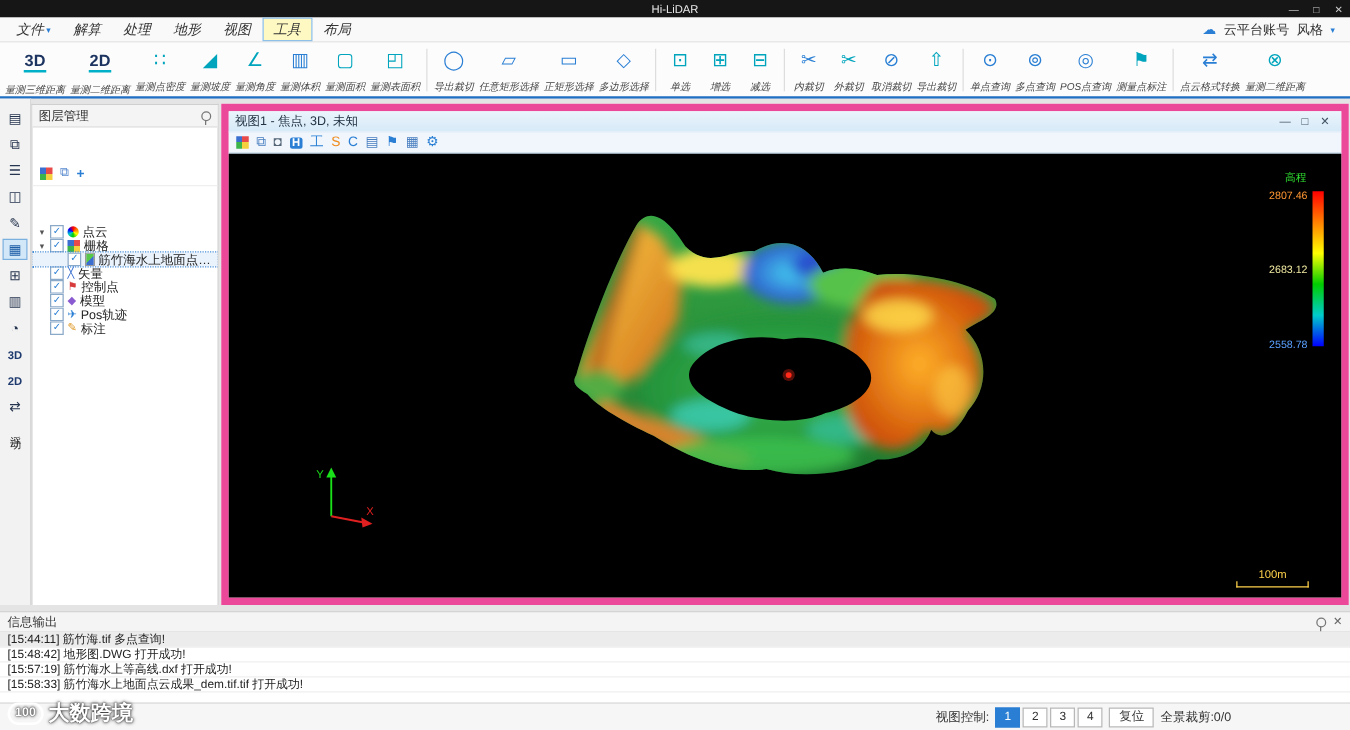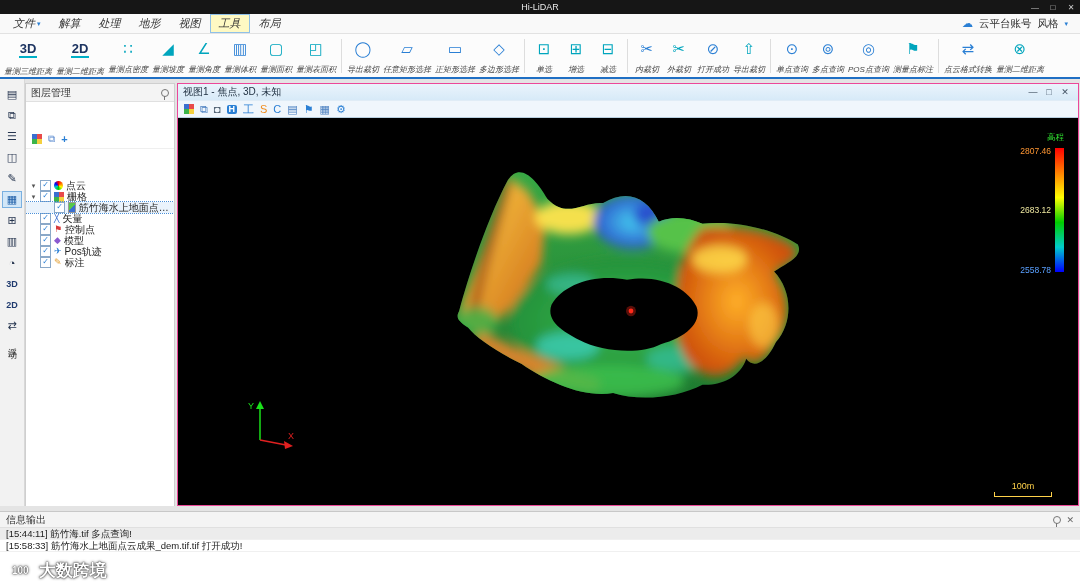--- a/index.html
+++ b/index.html
@@ -59,34 +59,34 @@
   .tree{flex:1;padding-top:3px;overflow:hidden;}
   .trow{display:flex;align-items:center;height:11px;gap:3px;white-space:nowrap;overflow:hidden;}
   .exp{width:7px;font-size:7px;color:#555;text-align:center;flex:0 0 auto;}
   .cb{width:9px;height:9px;border:1px solid #8aa8c8;background:#fff;font-size:8px;line-height:8px;
       color:#2a7fd4;text-align:center;flex:0 0 auto;}
   .glyph-ic{font-size:9px;line-height:1;}
   .trow.sel{outline:1px dotted #4a90d9;background:#eaf3fc;}
   .tlabel{font-size:10px;color:#222;overflow:hidden;text-overflow:ellipsis;}
   
   .workarea{flex:1;display:flex;flex-direction:column;padding:4px 1px 0 2px;min-width:0;}
-  .viewport{flex:1;display:flex;flex-direction:column;border:1px solid #ec4899;min-height:0;background:#fff;}
+  .viewport{flex:1;display:flex;flex-direction:column;border:6px solid #ec4899;min-height:0;background:#fff;}
   .vp-hd{height:16px;background:linear-gradient(#eaf4fc,#d7eaf8);display:flex;align-items:center;
          padding:0 5px;font-size:10px;color:#234;flex:0 0 auto;}
   .vp-title{flex:1;}
   .vp-btn{width:16px;text-align:center;color:#456;font-size:9px;}
   .vp-tools{height:16px;background:#f0f6fc;border-top:1px solid #e0ecf6;border-bottom:1px solid #b8cfe0;
             display:flex;align-items:center;gap:6px;padding:0 6px;flex:0 0 auto;}
   .vt-ic{font-size:11px;line-height:1;}
   .vt-badge{font-size:9px;font-weight:bold;padding:0 2px;border-radius:2px;}
   .canvas{flex:1;background:#000;position:relative;overflow:hidden;min-height:0;}
   .canvas svg.terrain{position:absolute;inset:0;width:100%;height:100%;}
   
   .colorbar{position:absolute;top:14px;right:14px;width:74px;font-size:8.5px;text-align:right;}
-  .cb-title{color:#30e030;margin-right:0;}
+  .cb-title{color:#30e030;margin-right:14px;}
   .cb-wrap{position:relative;height:124px;margin-top:4px;}
   .cb-bar{position:absolute;right:0;top:0;width:9px;height:124px;
      background:linear-gradient(#f00,#ff8000,#ff0,#0c0,#0cc,#00f);}
   .cb-max{position:absolute;right:13px;top:-2px;color:#ff9632;}
   .cb-mid{position:absolute;right:13px;top:57px;color:#efe8a0;}
   .cb-min{position:absolute;right:13px;bottom:-3px;color:#5aa0ff;}
   
   .axis{position:absolute;left:60px;bottom:52px;}
   .scalebar{position:absolute;right:26px;bottom:8px;color:#ffd24a;font-size:9px;text-align:center;margin-top:41px;}
   .sb-line{width:56px;height:4px;border-left:1px solid #ffd24a;border-right:1px solid #ffd24a;
@@ -237,21 +237,21 @@
           <div class="rbtn">
             <div class="ric" style="color: rgb(42, 127, 212);">✂</div>
             <div class="rlb">内裁切</div>
           </div>
           <div class="rbtn">
             <div class="ric" style="color: rgb(0, 165, 189);">✂</div>
             <div class="rlb">外裁切</div>
           </div>
           <div class="rbtn">
             <div class="ric" style="color: rgb(42, 127, 212);">⊘</div>
-            <div class="rlb">打开成功</div>
+            <div class="rlb">取消裁切</div>
           </div>
           <div class="rbtn">
             <div class="ric" style="color: rgb(0, 165, 189);">⇧</div>
             <div class="rlb">导出裁切</div>
           </div>
         </div>
         <div class="rsep"></div>
         <div class="rgroup">
           <div class="rbtn">
             <div class="ric" style="color: rgb(42, 127, 212);">⊙</div>
@@ -472,23 +472,36 @@
   <div class="gap"></div>
 
   <div class="infopanel">
     <div class="ip-hd">
       <span class="ph-title">信息输出</span>
       <span class="pin-icon"></span>
       <span class="hd-x">✕</span>
     </div>
     <div class="logs">
         <div class="log-row">[15:44:11] 筋竹海.tif 多点查询!</div>
+        <div class="log-row">[15:48:42] 地形图.DWG 打开成功!</div>
+        <div class="log-row">[15:57:19] 筋竹海水上等高线.dxf 打开成功!</div>
         <div class="log-row">[15:58:33] 筋竹海水上地面点云成果_dem.tif.tif 打开成功!</div>
       </div>
   </div>
 
+  <div class="statusbar">
+    <span>视图控制:</span>
+    <span class="vc-group">
+        <div class="vc-btn active">1</div>
+        <div class="vc-btn">2</div>
+        <div class="vc-btn">3</div>
+        <div class="vc-btn">4</div>
+      </span>
+    <span class="reset-btn">复位</span>
+    <span>全景裁剪:0/0</span>
+  </div>
 
   <div class="watermark">
     <span class="wm-badge">100</span>
     <span>大数跨境</span>
   </div>
 
 </div>
 
 </body></html>

